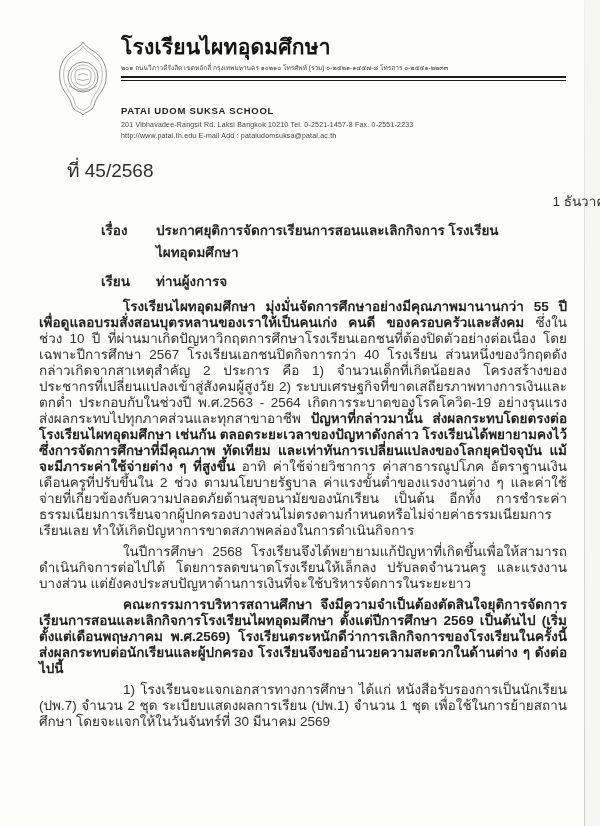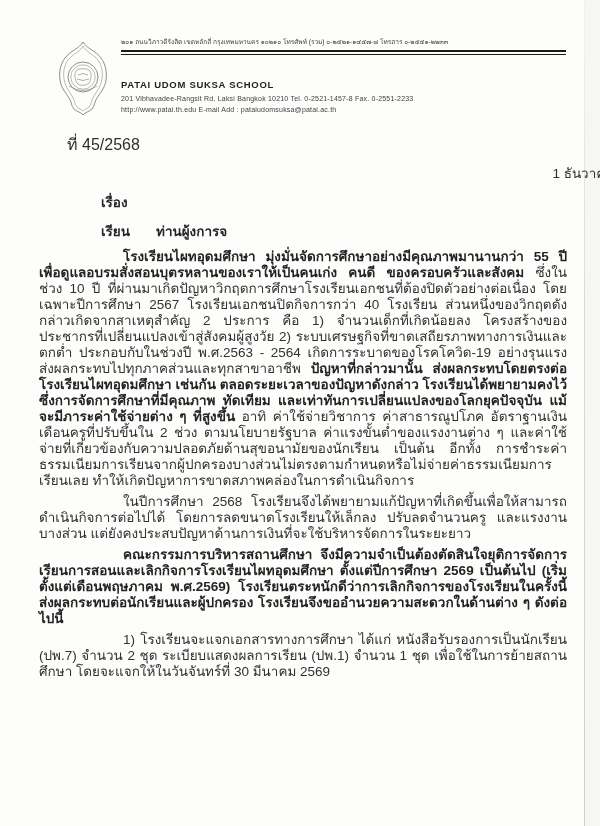--- a/index.html
+++ b/index.html
@@ -36,21 +36,21 @@
     margin:3px 0 6px; height:2px;
     border-top:2.5px solid #1c1c1c;
     border-bottom:1.2px solid #1c1c1c;
   }
   .school-en {
     font-size:9.5px; font-weight:700; color:#1f1f1f; letter-spacing:.7px;margin-top:24px;
   }
   .addr-en { font-size:7px; color:#3d3d3d; margin-top:5px; letter-spacing:.2px; }
   .web-en  { font-size:7px; color:#3d3d3d; margin-top:4px; letter-spacing:.2px; }
   
-  .ref { margin:16px 34px 0 67px; font-size:16px; }
+  .ref { margin:16px 34px 0 67px; font-size:19px; }
   .date-row { margin-top:5px; text-align:right; font-size:13.5px; }
   .date-row span { position:relative; left:48px; }
   .meta-row { margin:7px 34px 0 101px; display:flex; font-size:13.5px; font-weight:700; color:#262626; }
   .meta-row .lbl { width:55px; flex:none; }
   
   .bodytext { margin:7px 33px 0 39px; font-size:13.5px; color:#313131; }
   .bodytext p {
     margin:0 0 5px 0;
     text-indent:84px;
     text-align:justify;
@@ -73,36 +73,38 @@
         <path d="M27,6 C25,11 17,14 12,20 C8,26 7,32 8,39 C9,46 13,51 16,56 C19,60 18,64 21,67 C23,69 25,69 27,71 C29,69 31,69 33,67 C36,64 35,60 38,56 C41,51 45,46 46,39 C47,32 46,26 42,20 C37,14 29,11 27,6 Z" stroke-width="0.6"></path>
         <circle cx="27" cy="37" r="15"></circle>
         <circle cx="27" cy="37" r="12.2" stroke-width="0.6"></circle>
         <path d="M20,31 C22,28 32,28 34,31 C36,34 35,40 33,43 C31,46 23,46 21,43 C19,40 18,34 20,31 Z" stroke-width="0.7"></path>
         <path d="M22,35 q5,-3 10,0 M21,39 q6,3 12,0" stroke-width="0.7"></path>
         <path d="M13,46 q14,9 28,0" stroke-width="0.7"></path>
       </g>
     </svg>
   </div>
   <div class="htext">
+    <div class="school-th">โรงเรียนไผทอุดมศึกษา</div>
     <div class="addr-th">๒๐๑ ถนนวิภาวดีรังสิต เขตหลักสี่ กรุงเทพมหานคร ๑๐๒๑๐ โทรศัพท์ (รวม) ๐-๒๕๒๑-๑๔๕๗-๘ โทรสาร ๐-๒๕๕๑-๒๒๓๓</div>
     <div class="rule"></div>
     <div class="school-en">PATAI UDOM SUKSA SCHOOL</div>
     <div class="addr-en">201 Vibhavadee-Rangsit Rd. Laksi Bangkok 10210 Tel. 0-2521-1457-8 Fax. 0-2551-2233</div>
     <div class="web-en">http://www.patai.th.edu   E-mail Add : pataiudomsuksa@patai.ac.th</div>
   </div>
 </div>
 
 <div class="ref">ที่ 45/2568</div>
 
 <div class="date-row">
   <span>1 ธันวาคม 2568</span>
 </div>
 
 <div class="meta-row">
   <span class="lbl">เรื่อง</span>
+  <span>ประกาศยุติการจัดการเรียนการสอนและเลิกกิจการ โรงเรียนไผทอุดมศึกษา</span>
 </div>
 
 <div class="meta-row">
   <span class="lbl">เรียน</span>
   <span>ท่านผู้งการจ</span>
 </div>
 
 <div class="bodytext">
     <p><span class="b">โรงเรียนไผทอุดมศึกษา มุ่งมั่นจัดการศึกษาอย่างมีคุณภาพมานานกว่า 55 ปี เพื่อดูแลอบรมสั่งสอนบุตรหลานของเราให้เป็นคนเก่ง คนดี ของครอบครัวและสังคม</span><span> ซึ่งในช่วง 10 ปี ที่ผ่านมาเกิดปัญหาวิกฤตการศึกษาโรงเรียนเอกชนที่ต้องปิดตัวอย่างต่อเนื่อง โดยเฉพาะปีการศึกษา 2567 โรงเรียนเอกชนปิดกิจการกว่า 40 โรงเรียน ส่วนหนึ่งของวิกฤตดังกล่าวเกิดจากสาเหตุสำคัญ 2 ประการ คือ 1) จำนวนเด็กที่เกิดน้อยลง โครงสร้างของประชากรที่เปลี่ยนแปลงเข้าสู่สังคมผู้สูงวัย 2) ระบบเศรษฐกิจที่ขาดเสถียรภาพทางการเงินและตกต่ำ ประกอบกับในช่วงปี พ.ศ.2563 - 2564 เกิดการระบาดของโรคโควิด-19 อย่างรุนแรง ส่งผลกระทบไปทุกภาคส่วนและทุกสาขาอาชีพ </span><span class="b">ปัญหาที่กล่าวมานั้น ส่งผลกระทบโดยตรงต่อโรงเรียนไผทอุดมศึกษา เช่นกัน ตลอดระยะเวลาของปัญหาดังกล่าว โรงเรียนได้พยายามคงไว้ซึ่งการจัดการศึกษาที่มีคุณภาพ ทัดเทียม และเท่าทันการเปลี่ยนแปลงของโลกยุคปัจจุบัน แม้จะมีภาระค่าใช้จ่ายต่าง ๆ ที่สูงขึ้น</span><span> อาทิ ค่าใช้จ่ายวิชาการ ค่าสาธารณูปโภค อัตราฐานเงินเดือนครูที่ปรับขึ้นใน 2 ช่วง ตามนโยบายรัฐบาล ค่าแรงขั้นต่ำของแรงงานต่าง ๆ และค่าใช้จ่ายที่เกี่ยวข้องกับความปลอดภัยด้านสุขอนามัยของนักเรียน เป็นต้น อีกทั้ง การชำระค่าธรรมเนียมการเรียนจากผู้ปกครองบางส่วนไม่ตรงตามกำหนดหรือไม่จ่ายค่าธรรมเนียมการเรียนเลย ทำให้เกิดปัญหาการขาดสภาพคล่องในการดำเนินกิจการ</span></p>
     <p><span>ในปีการศึกษา 2568 โรงเรียนจึงได้พยายามแก้ปัญหาที่เกิดขึ้นเพื่อให้สามารถดำเนินกิจการต่อไปได้ โดยการลดขนาดโรงเรียนให้เล็กลง ปรับลดจำนวนครู และแรงงานบางส่วน แต่ยังคงประสบปัญหาด้านการเงินที่จะใช้บริหารจัดการในระยะยาว</span></p>

